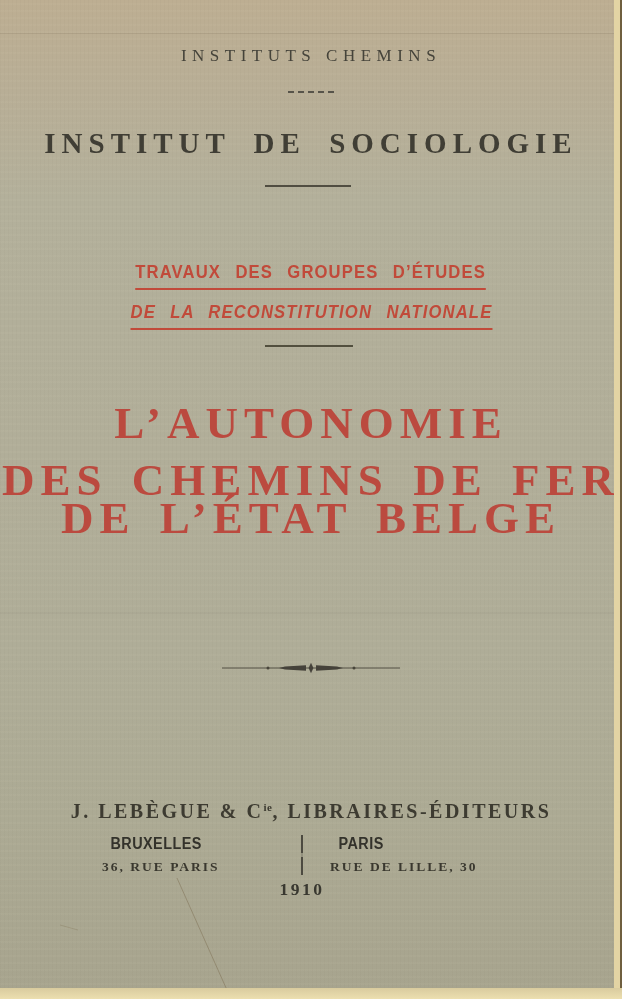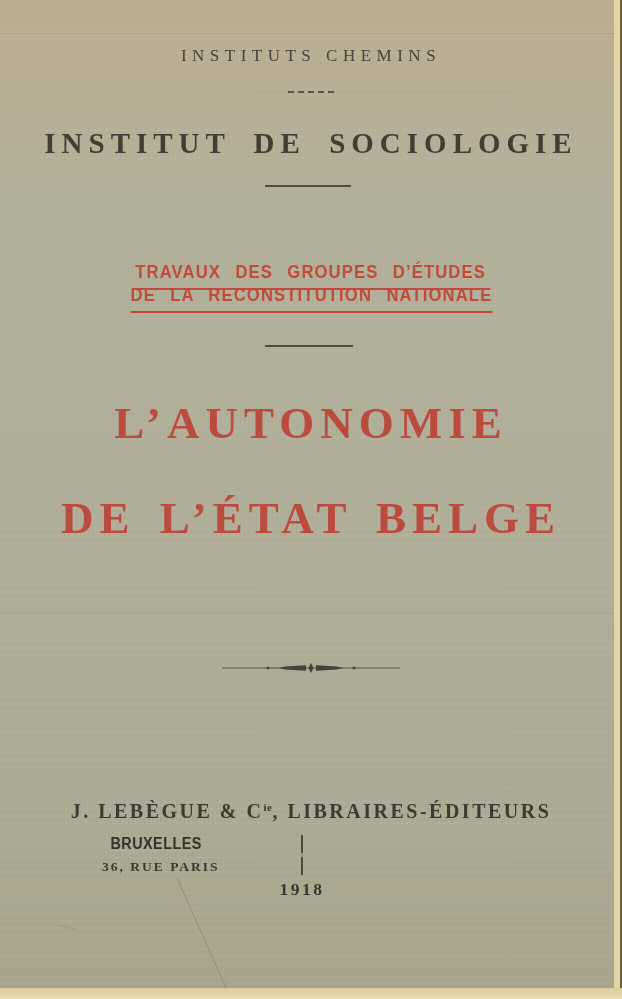--- a/index.html
+++ b/index.html
@@ -117,21 +117,21 @@
     word-spacing: 9px;
     color: #c14a3a;
   }
   .series-red-line .underlined {
     display: inline-block;
     padding-bottom: 5px;
     border-bottom: 2px solid #c14a3a;
     transform: scaleX(0.95);
   }
   .series-red-1 { top: 262px; }
-  .series-red-2 { top: 285px; }
+  .series-red-2 { top: 302px; font-style: italic; }
   .rule-2 {
     position: absolute;
     top: 345px;
     left: 50%;
     width: 88px;
     margin-left: -46px;
     height: 2px;
     background: #524f3e;
   }
 
@@ -228,20 +228,21 @@
   <div class="centered series-red-line series-red-1">
     <span class="underlined">TRAVAUX DES GROUPES D’ÉTUDES</span>
   </div>
   <div class="centered series-red-line series-red-2">
     <span class="underlined">DE LA RECONSTITUTION NATIONALE</span>
   </div>
 
   <div class="rule-2"></div>
 
   <div class="centered main-title title-1">L’AUTONOMIE</div>
+  <div class="centered main-title title-2">DES CHEMINS DE FER</div>
   <div class="centered main-title title-3">DE L’ÉTAT BELGE</div>
 
   <svg class="ornament" width="178" height="12" viewBox="0 0 178 12">
     <line x1="0" y1="6" x2="178" y2="6" stroke="#48453a" stroke-width="0.9"></line>
     <circle cx="46" cy="6" r="1.5" fill="#48453a"></circle>
     <circle cx="132" cy="6" r="1.5" fill="#48453a"></circle>
     <polygon points="57,6 63,4.4 84,3.2 84,8.8 63,7.6" fill="#45423a"></polygon>
     <polygon points="121,6 115,4.4 94,3.2 94,8.8 115,7.6" fill="#45423a"></polygon>
     <polygon points="89,0.8 91.4,6 89,11.2 86.6,6" fill="#45423a"></polygon>
   </svg>
@@ -250,22 +251,26 @@
     <span>J. LEBÈGUE &amp; C</span><sup>ie</sup><span>, LIBRAIRES-ÉDITEURS</span>
   </div>
 
   <div class="imprint-col col-left">
     <div class="city">BRUXELLES</div>
     <div class="address">36, RUE PARIS</div>
   </div>
 
   <div class="col-divider"></div>
 
-
-  <div class="year">1918</div>
+  <div class="imprint-col col-right">
+    <div class="city">PARIS</div>
+    <div class="address">RUE DE LILLE, 30</div>
+  </div>
+
+  <div class="year">1910</div>
 
   <svg class="scratch-svg">
     <line x1="177" y1="878" x2="231" y2="999" stroke="rgba(115,98,68,0.4)" stroke-width="1"></line>
     <line x1="60" y1="925" x2="78" y2="930" stroke="rgba(115,98,68,0.25)" stroke-width="1"></line>
   </svg>
 
   <div class="edge-right-cream"></div>
   <div class="edge-right-dark"></div>
   <div class="edge-bottom-cream"></div>
 

